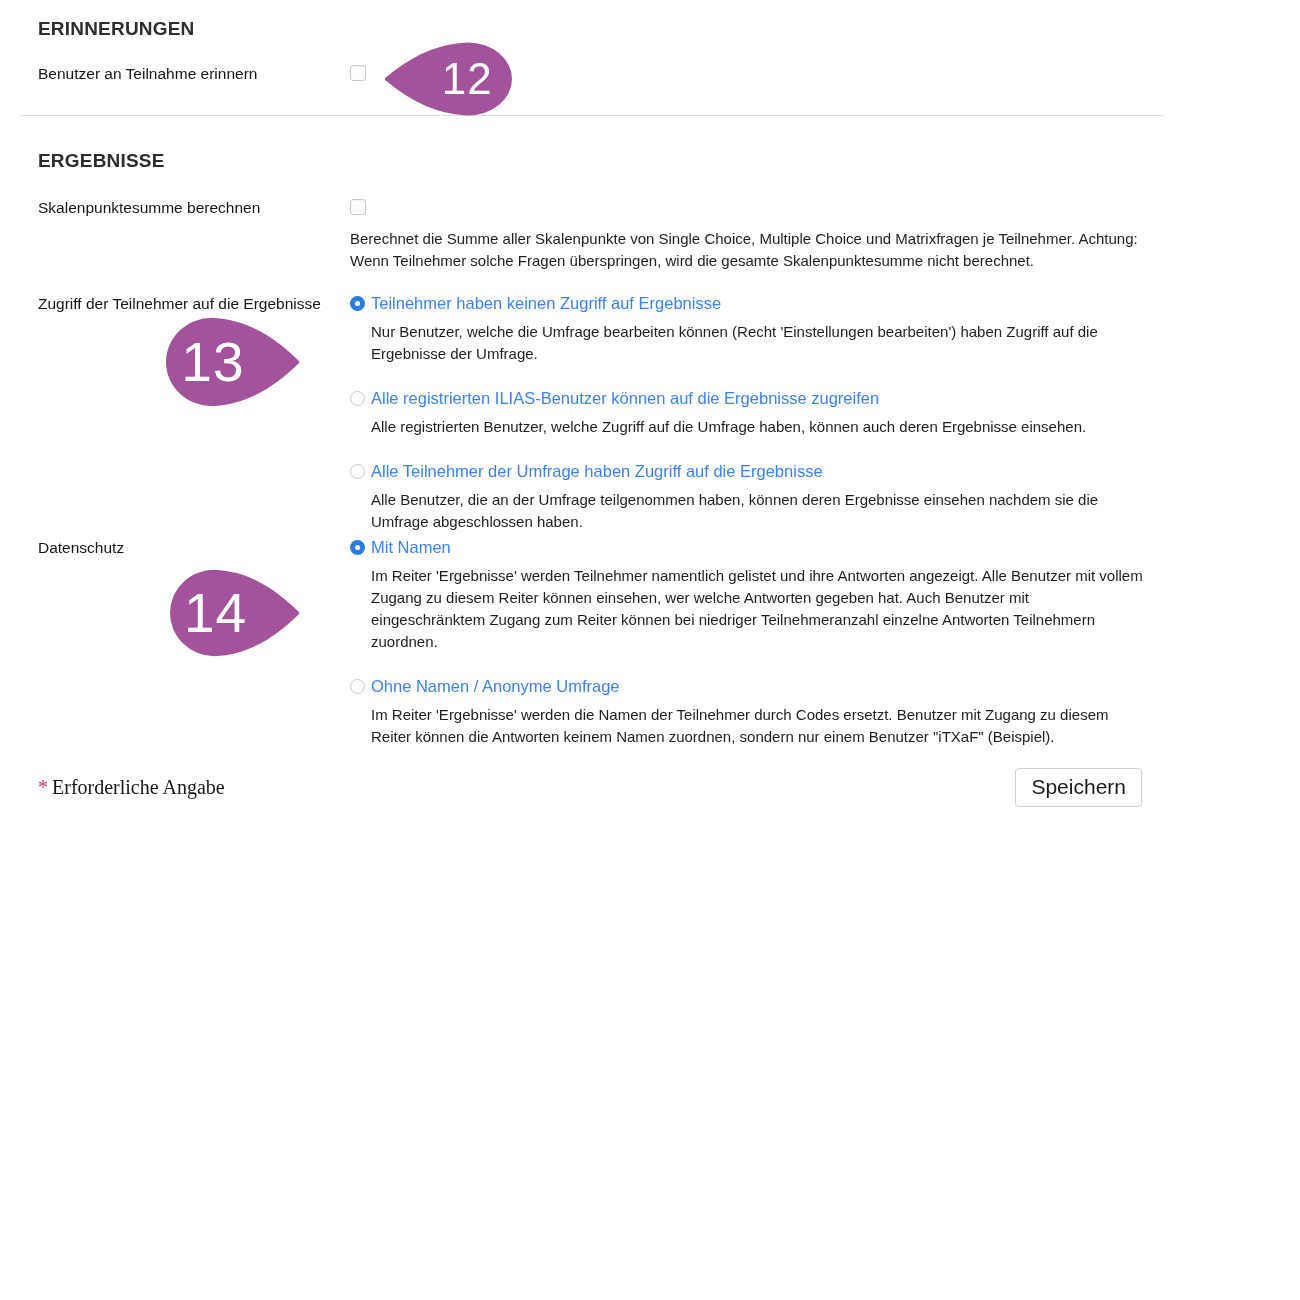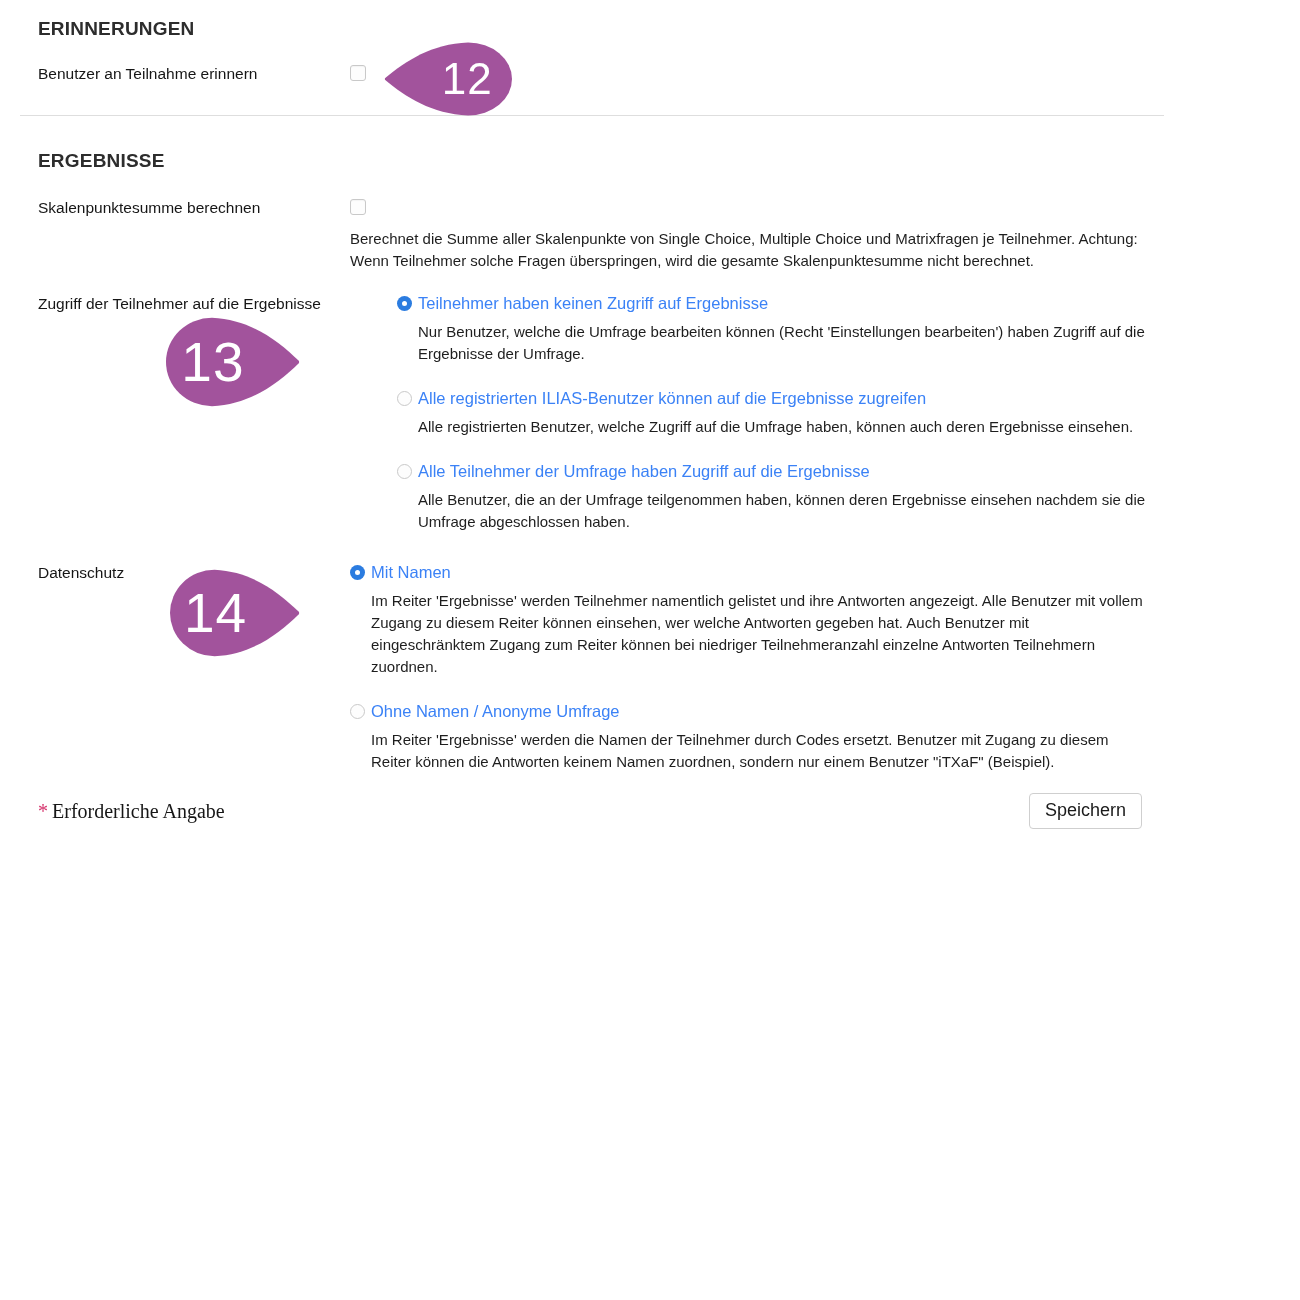--- a/index.html
+++ b/index.html
@@ -87,36 +87,36 @@
   .option-help { margin: 7px 0 0 21px; max-width: 894px; }
   .option-block + .option-block { margin-top: 23px; }
   .divider {
     border: none;
     border-top: 1px solid #dedede;
     margin: 30px -18px 34px -18px;
   }
   
   .row-remind    { margin-top: 4px; }
   .row-scale     { margin-top: 25px; margin-bottom: 21px; }
-  .row-access    { margin-bottom: 29px; gap: 47px; }
+  .row-access    { margin-bottom: 4px; }
   .row-privacy   { margin-bottom: 20px; }
   .scale-help    { margin-top: 9px; }
   
   .footer {
     display: flex;
     justify-content: space-between;
     align-items: center;
     margin-top: 18px;
     padding-right: 4px;
   }
   .required-note { font-size: 20px; color: #161616; font-family: Liberation Serif, serif; }
   .required-asterisk { color: #d6336c; margin-right: 4px; }
   .save-button {
     font-family: "Liberation Sans", "DejaVu Sans", sans-serif;
-    font-size: 18px;
+    font-size: 21px;
     color: #1a1a1a;
     background: #ffffff;
     border: 1px solid #cfcfcf;
     border-radius: 4px;
     padding: 6px 15px 7px 15px;
     cursor: pointer;
   }
   
   .marker {
     position: absolute;

